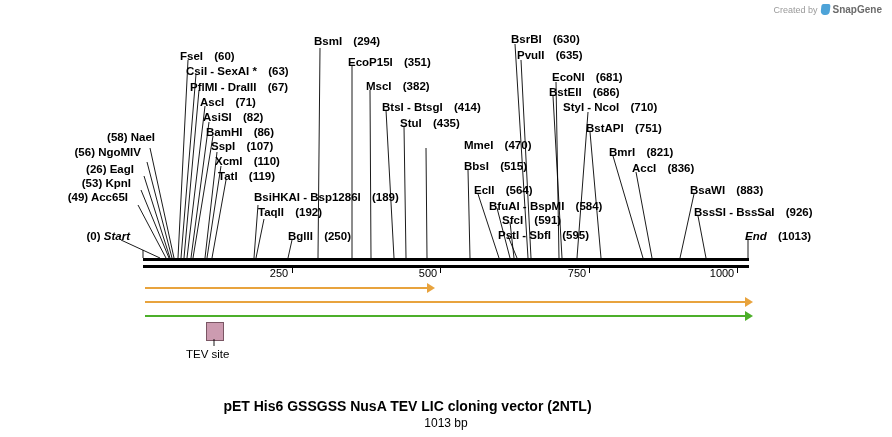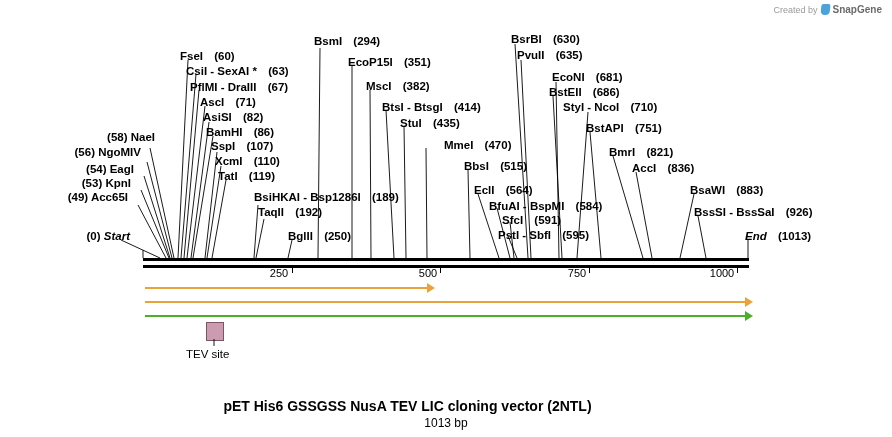--- a/index.html
+++ b/index.html
@@ -214,21 +214,21 @@
 
   <div class="lbl lbl-right" style="left:0px; top:191px; width:128px;">
     <span class="pos">(49)</span>
     <span>Acc65I</span>
   </div>
   <div class="lbl lbl-right" style="left:0px; top:177px; width:131px;">
     <span class="pos">(53)</span>
     <span>KpnI</span>
   </div>
   <div class="lbl lbl-right" style="left:0px; top:163px; width:134px;">
-    <span class="pos">(54)</span>
+    <span class="pos">(26)</span>
     <span>EagI</span>
   </div>
   <div class="lbl lbl-right" style="left:0px; top:146px; width:141px;">
     <span class="pos">(56)</span>
     <span>NgoMIV</span>
   </div>
   <div class="lbl lbl-right" style="left:0px; top:131px; width:155px;">
     <span class="pos">(58)</span>
     <span>NaeI</span>
   </div>
@@ -298,21 +298,21 @@
     <span class="pos" style="margin-left:8px;">(382)</span>
   </div>
   <div class="lbl" style="left:382px; top:101px;">
     <span>BtsI - BtsgI</span>
     <span class="pos" style="margin-left:8px;">(414)</span>
   </div>
   <div class="lbl" style="left:400px; top:117px;">
     <span>StuI</span>
     <span class="pos" style="margin-left:8px;">(435)</span>
   </div>
-  <div class="lbl" style="left:414px; top:139px;padding-left:30px;">
+  <div class="lbl" style="left:434px; top:139px;padding-left:30px;">
     <span>MmeI</span>
     <span class="pos" style="margin-left:8px;">(470)</span>
   </div>
   <div class="lbl" style="left:464px; top:160px;">
     <span>BbsI</span>
     <span class="pos" style="margin-left:8px;">(515)</span>
   </div>
   <div class="lbl" style="left:474px; top:184px;">
     <span>EclI</span>
     <span class="pos" style="margin-left:8px;">(564)</span>

